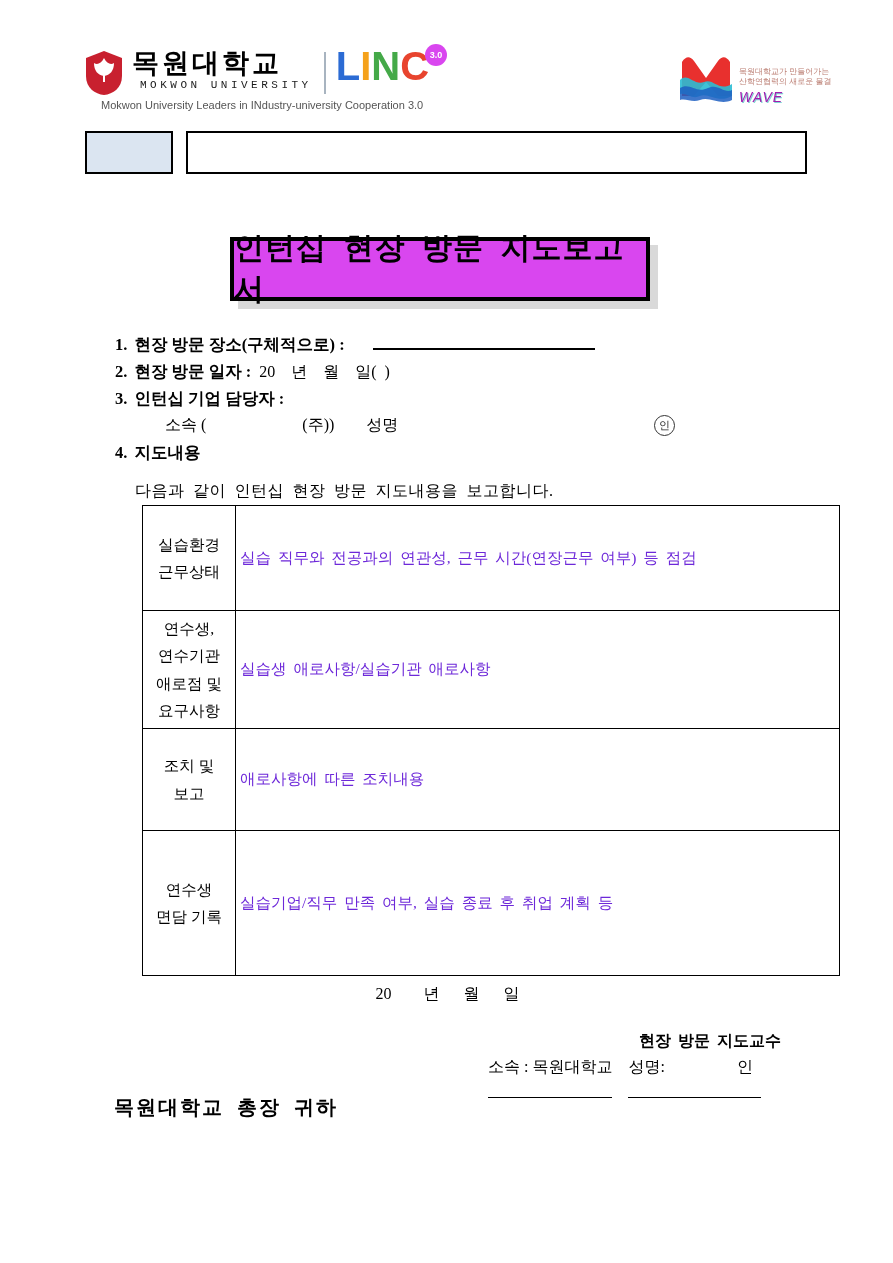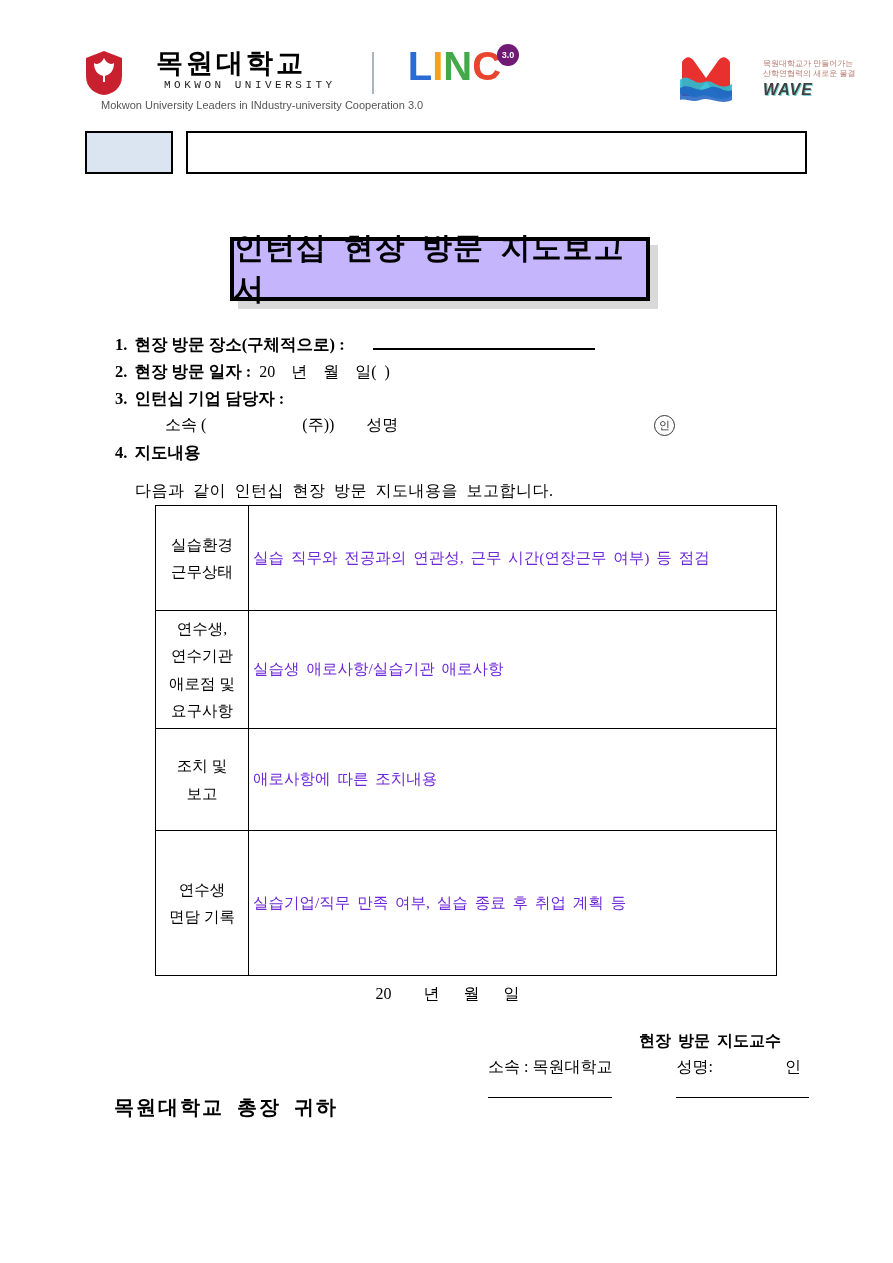--- a/index.html
+++ b/index.html
@@ -1,59 +1,59 @@
 <!DOCTYPE html>
 <html><head>
 <meta charset="utf-8">
 <style>
   html,body{margin:0;padding:0;}
   body{
     width:893px;height:1263px;background:#ffffff;position:relative;
     font-family:"Liberation Serif","DejaVu Serif",serif;color:#000;
   }
-  .abs{position:absolute;gap:24px;}
+  .abs{position:absolute;}
   .pre{white-space:pre;}
   
   .logo-left{left:84px;top:50px;display:flex;align-items:flex-start;}
   .crest{width:40px;height:46px;margin-right:8px;}
   .uni-kr{font-size:27px;font-weight:bold;letter-spacing:3px;line-height:1;font-family:"Liberation Serif",serif;}
   .uni-en{font-size:11px;letter-spacing:3.5px;color:#1a1a1a;margin-top:2px;font-family:Liberation Mono, monospace;margin-left:8px;}
   .logo-divider{width:2px;height:42px;background:#a8b4c0;margin:2px 10px 0 12px;}
   .linc{display:flex;align-items:flex-start;position:relative;margin-top:-4px;}
   .linc-letter{font-family:"Liberation Sans","DejaVu Sans",sans-serif;font-weight:bold;font-size:40px;line-height:1;}
-  .linc-badge{width:22px;height:22px;border-radius:50%;background:#701a75;color:#fff;
+  .linc-badge{width:22px;height:22px;border-radius:50%;background:#d946ef;color:#fff;
     font-family:"Liberation Sans",sans-serif;font-weight:bold;font-size:9px;
     display:flex;align-items:center;justify-content:center;margin:-2px 0 0 -4px;}
   .tagline{left:101px;top:99px;font-family:"Liberation Sans","DejaVu Sans",sans-serif;font-size:11px;color:#555;}
-  .wave-logo{left:678px;top:52px;display:flex;align-items:center;}
+  .wave-logo{left:678px;top:52px;display:flex;align-items:flex-end;}
   .wave-icon{width:56px;height:52px;margin-right:5px;}
   .wave-text-l1,.wave-text-l2{font-family:"Liberation Sans",sans-serif;font-size:8px;color:#bb7d72;line-height:1.25;}
-  .wave-word{font-family:"Liberation Sans",sans-serif;font-style:italic;font-weight:bold;
-    font-size:16px;color:#404040;letter-spacing:1px;line-height:1;margin-top:3px;
+  .wave-word{font-family:"Liberation Sans",sans-serif;font-style:italic;font-weight:normal;
+    font-size:14px;color:#a21caf;letter-spacing:1px;line-height:1;margin-top:3px;
     text-shadow:1px 1px 0 #7fd4d4;}
   
   .box-small{left:85px;top:131px;width:84px;height:39px;background:#dbe5f1;border:2px solid #000;}
   .box-wide{left:186px;top:131px;width:617px;height:39px;background:#fff;border:2px solid #000;}
   
-  .title-box{left:230px;top:237px;width:412px;height:56px;border:4px solid #000;background:#c4b5fd;
+  .title-box{left:230px;top:237px;width:412px;height:56px;border:4px solid #000;background:#d946ef;
     box-shadow:8px 8px 0 0 #d9d9d9;display:flex;align-items:center;justify-content:center;}
   .title-text{font-size:30px;font-weight:600;letter-spacing:1px;word-spacing:8px;}
   
   .items{left:115px;top:331px;width:560px;}
   .item{font-size:16.5px;font-weight:bold;line-height:27px;height:27px;display:flex;align-items:baseline;}
   .item .no{margin-right:7px;}
   .item .val{font-weight:normal;margin-left:8px;font-size:16px;}
   .fill-line{display:inline-block;width:222px;border-bottom:2px solid #000;height:14px;margin-left:28px;}
   .sub-line{font-size:16px;font-weight:normal;height:27px;display:flex;align-items:center;
     padding-left:50px;width:510px;justify-content:space-between;}
   .seal-circle{display:inline-flex;width:19px;height:19px;border:1.2px solid #333;border-radius:50%;
     align-items:center;justify-content:center;font-size:11px;color:#222;}
   
   .intro{left:135px;top:481px;font-size:16px;letter-spacing:0.5px;word-spacing:4px;}
-  table.report{left:155px;top:505px;position:absolute;border-collapse:collapse;table-layout:fixed;width:622px;}
+  table.report{left:142px;top:505px;position:absolute;border-collapse:collapse;table-layout:fixed;width:698px;}
   table.report td{border:1.5px solid #000;vertical-align:middle;}
   td.rhead{width:90px;text-align:center;font-size:15.5px;line-height:1.75;white-space:pre-line;}
   td.rbody{padding-left:4px;font-size:15.5px;color:#6d28d9;word-spacing:3px;}
   .h-r1{height:105px;} .h-r2{height:118px;} .h-r3{height:102px;} .h-r4{height:145px;}
   
   .date-line{left:155px;top:984px;width:585px;text-align:center;font-size:16px;}
   .advisor{left:630px;top:1031px;width:160px;text-align:center;font-size:16px;font-weight:bold;word-spacing:3px;}
   .sign-line{left:488px;top:1057px;font-size:16px;display:flex;}
   .uline{border-bottom:1.5px solid #000;padding-bottom:19px;}
   .sign-gap{width:16px;}

